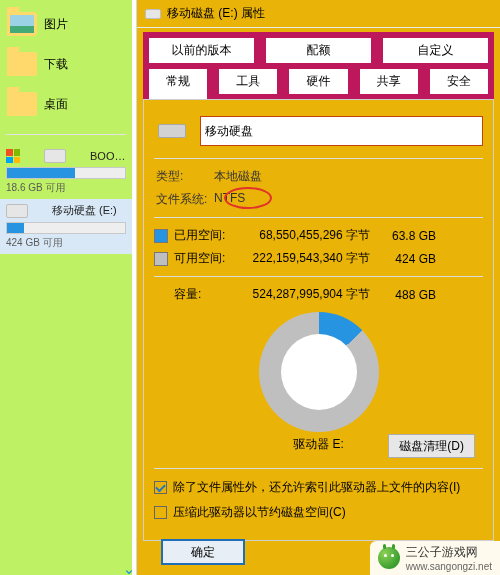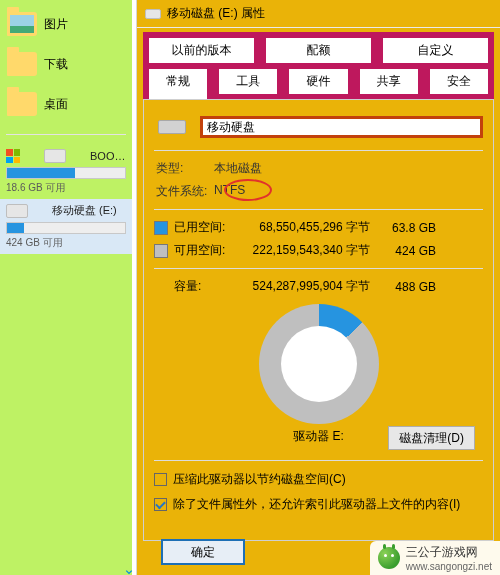--- a/index.html
+++ b/index.html
@@ -35,21 +35,21 @@
   .tabs-wrap { padding: 4px 6px 0 6px; }
   .tablist { border: none; }
   .tabrow { display: flex; }
   .tab { flex: 1; text-align: center; padding: 4px 2px; border: 6px solid #be185d; background: #fff; position: relative; cursor: pointer; font-size: 12px; }
   .tabrow.top .tab { border-bottom: none; }
   .tabrow.bottom .tab.active { border-bottom: 1px solid #fff; background: #fff; }
   .panel { border: 1px solid #cfcfcf; margin-top: -1px; padding: 10px 10px 10px 10px; height: 442px; }
 
   .row { display: flex; align-items: center; gap: 10px; padding: 6px 0; }
   .drive-ico-big { width: 28px; height: 14px; background: #d2d2d2; border: 1px solid #a8a8a8; border-radius: 2px; margin: 2px 4px; }
-  .name-input { flex: 1; height: 22px; border: 3px solid #c2410c; padding: 2px 4px; font-size: 12px; }
+  .name-input { flex: 1; height: 22px; border: 1px solid #c2410c; padding: 14px 4px; font-size: 12px; }
 
   .hr { height: 1px; background: #dcdcdc; margin: 6px 0; }
 
   .kv { display: flex; padding: 3px 0 3px 2px; }
   .kv .k { width: 58px; color: #333; }
   .kv .v { color: #333; }
   .oval { position: absolute; width: 48px; height: 22px; border: 2px solid #e1322c; border-radius: 50%/50%; pointer-events: none; }
 
   .space-row { display: flex; align-items: center; gap: 6px; padding: 3px 0; }
   .sw { width: 14px; height: 14px; border: 1px solid #777; }
@@ -208,26 +208,26 @@
 
       <div class="donut"></div>
       <div style="position:relative; height:28px;">
         <div class="center-label">驱动器 E:</div>
         <button class="clean-btn" style="top:0">磁盘清理(D)</button>
       </div>
 
       <div class="hr"></div>
 
       <div class="chk-row">
+        <span class="chk checked"></span>
+        <span>除了文件属性外，还允许索引此驱动器上文件的内容(I)</span>
+      </div>
+      <div class="chk-row">
         <span class="chk"></span>
         <span>压缩此驱动器以节约磁盘空间(C)</span>
-      </div>
-      <div class="chk-row">
-        <span class="chk checked"></span>
-        <span>除了文件属性外，还允许索引此驱动器上文件的内容(I)</span>
       </div>
     </div>
   </div>
 
   <div class="dlg-buttons">
     <button class="btn-ok">确定</button>
   </div>
 </div>
 
 <div class="wm">

